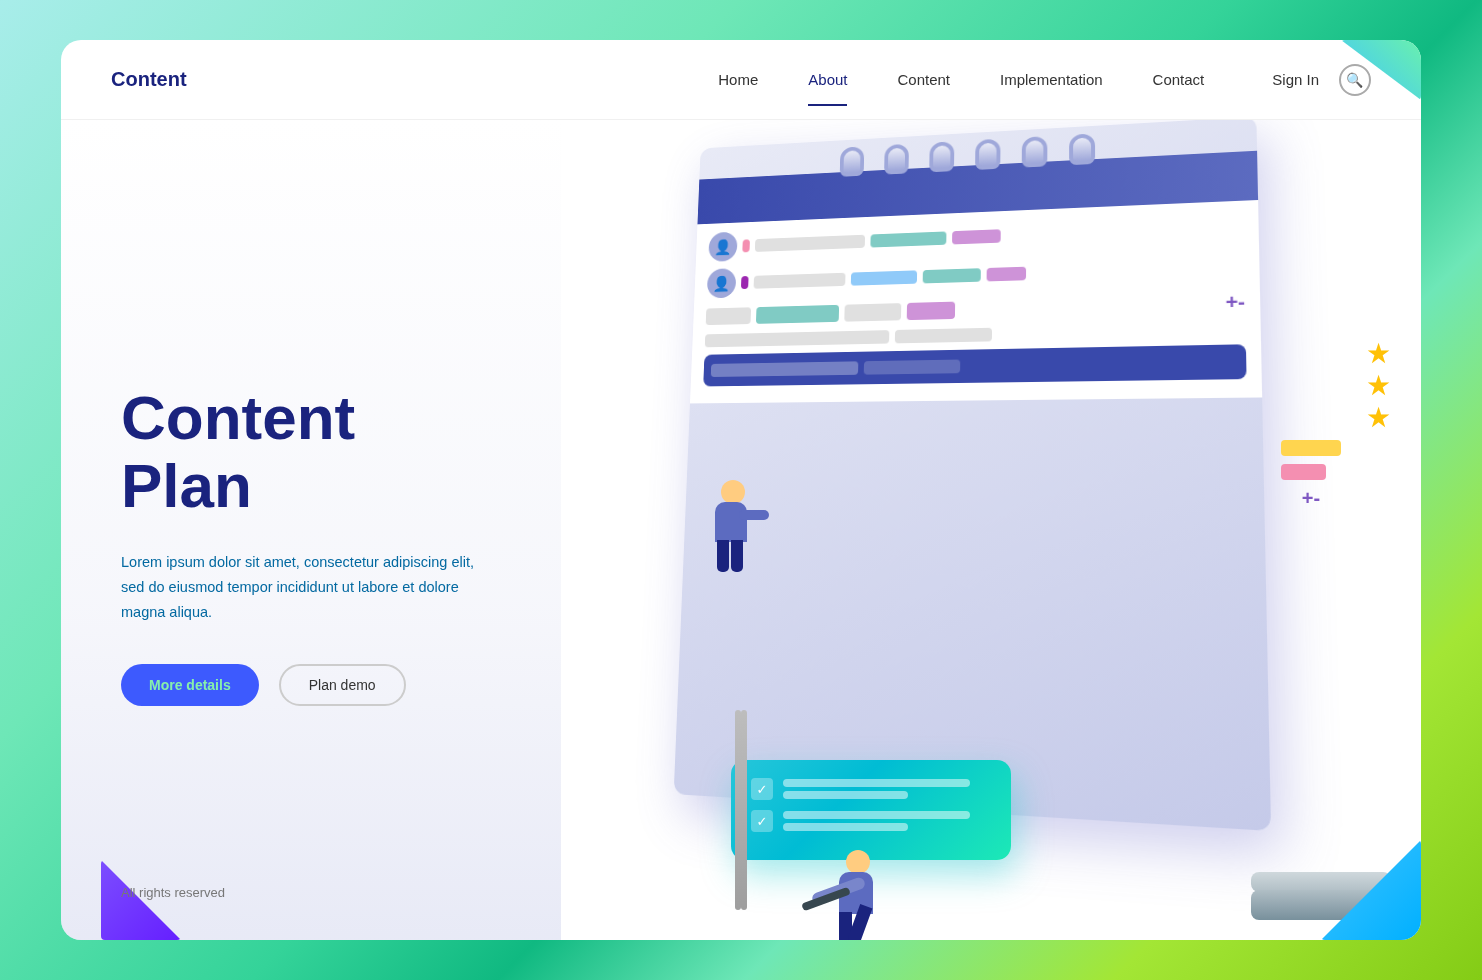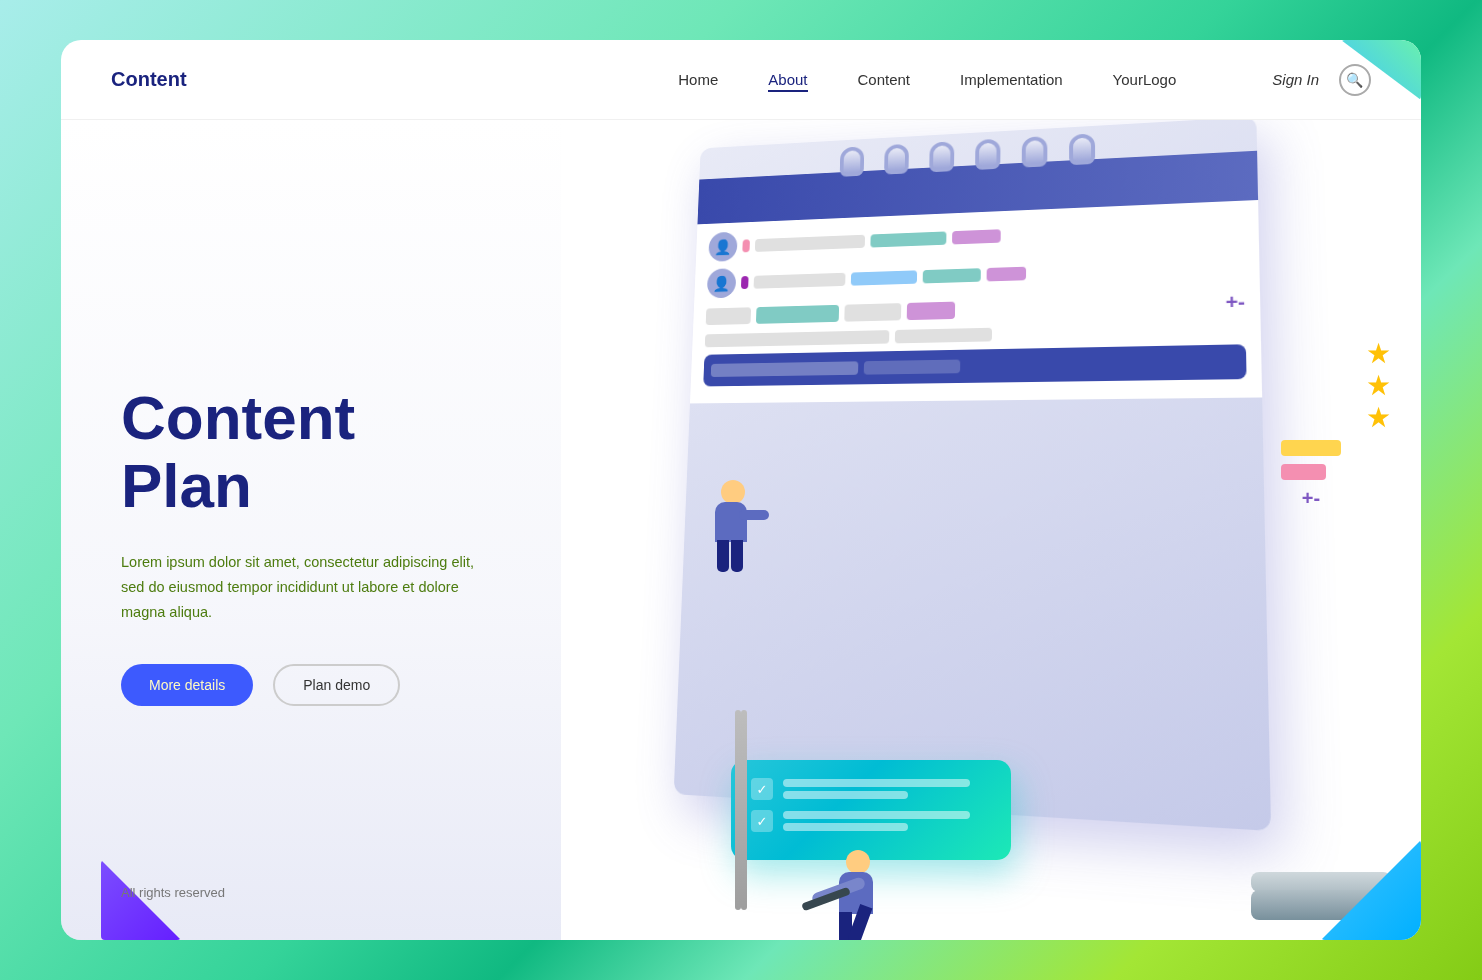--- a/index.html
+++ b/index.html
@@ -39,46 +39,45 @@
       font-size: 20px;
       font-weight: 700;
       color: #1a237e;
       margin-right: auto;
     }
 
     .nav-links {
       display: flex;
       gap: 50px;
       list-style: none;
-      margin-right: 96px;
+      margin-right: 68px;
     }
 
     .nav-links li a {
       text-decoration: none;
       color: #333;
       font-size: 15px;
     }
 
     .nav-links li.active a {
       color: #1a237e;
       border-bottom: 2px solid #1a237e;
-      padding-bottom: 2px;
+      padding-bottom: 16px;
     }
 
     .nav-right {
       display: flex;
       align-items: center;
       gap: 20px;
     }
 
     .sign-in {
       font-size: 15px;
       color: #333;
       cursor: pointer;
-      font-style: italic;
     }
 
     .search-icon-btn {
       width: 32px;
       height: 32px;
       border-radius: 50%;
       border: 2px solid #aaa;
       display: flex;
       align-items: center;
       justify-content: center;
@@ -110,40 +109,40 @@
     .hero-title {
       font-size: 62px;
       font-weight: 700;
       color: #1a237e;
       line-height: 1.1;
       margin-bottom: 30px;
     }
 
     .hero-desc {
       font-size: 14.5px;
-      color: #4d7c0f;
+      color: #0369a1;
       line-height: 1.7;
       margin-bottom: 40px;
       max-width: 380px;
     }
 
     .btn-row {
       display: flex;
       gap: 20px;
     }
 
     .btn-primary {
       background: #3d5afe;
-      color: #fef9c3;
+      color: #86efac;
       border: none;
       border-radius: 25px;
       padding: 13px 28px;
       font-size: 14px;
       cursor: pointer;
-      font-weight: 400;
+      font-weight: 700;
     }
 
     .btn-outline {
       background: transparent;
       color: #333;
       border: 2px solid #ccc;
       border-radius: 25px;
       padding: 11px 28px;
       font-size: 14px;
       cursor: pointer;
@@ -469,21 +468,21 @@
       <li class="active">
         <a href="#">About</a>
       </li>
       <li>
         <a href="#">Content</a>
       </li>
       <li>
         <a href="#">Implementation</a>
       </li>
       <li>
-        <a href="#">YourLogo</a>
+        <a href="#">Contact</a>
       </li>
     </ul>
 
     <div class="nav-right">
       <span class="sign-in">Sign In</span>
       <div class="search-icon-btn">
         <span>🔍</span>
       </div>
     </div>
   </nav>

